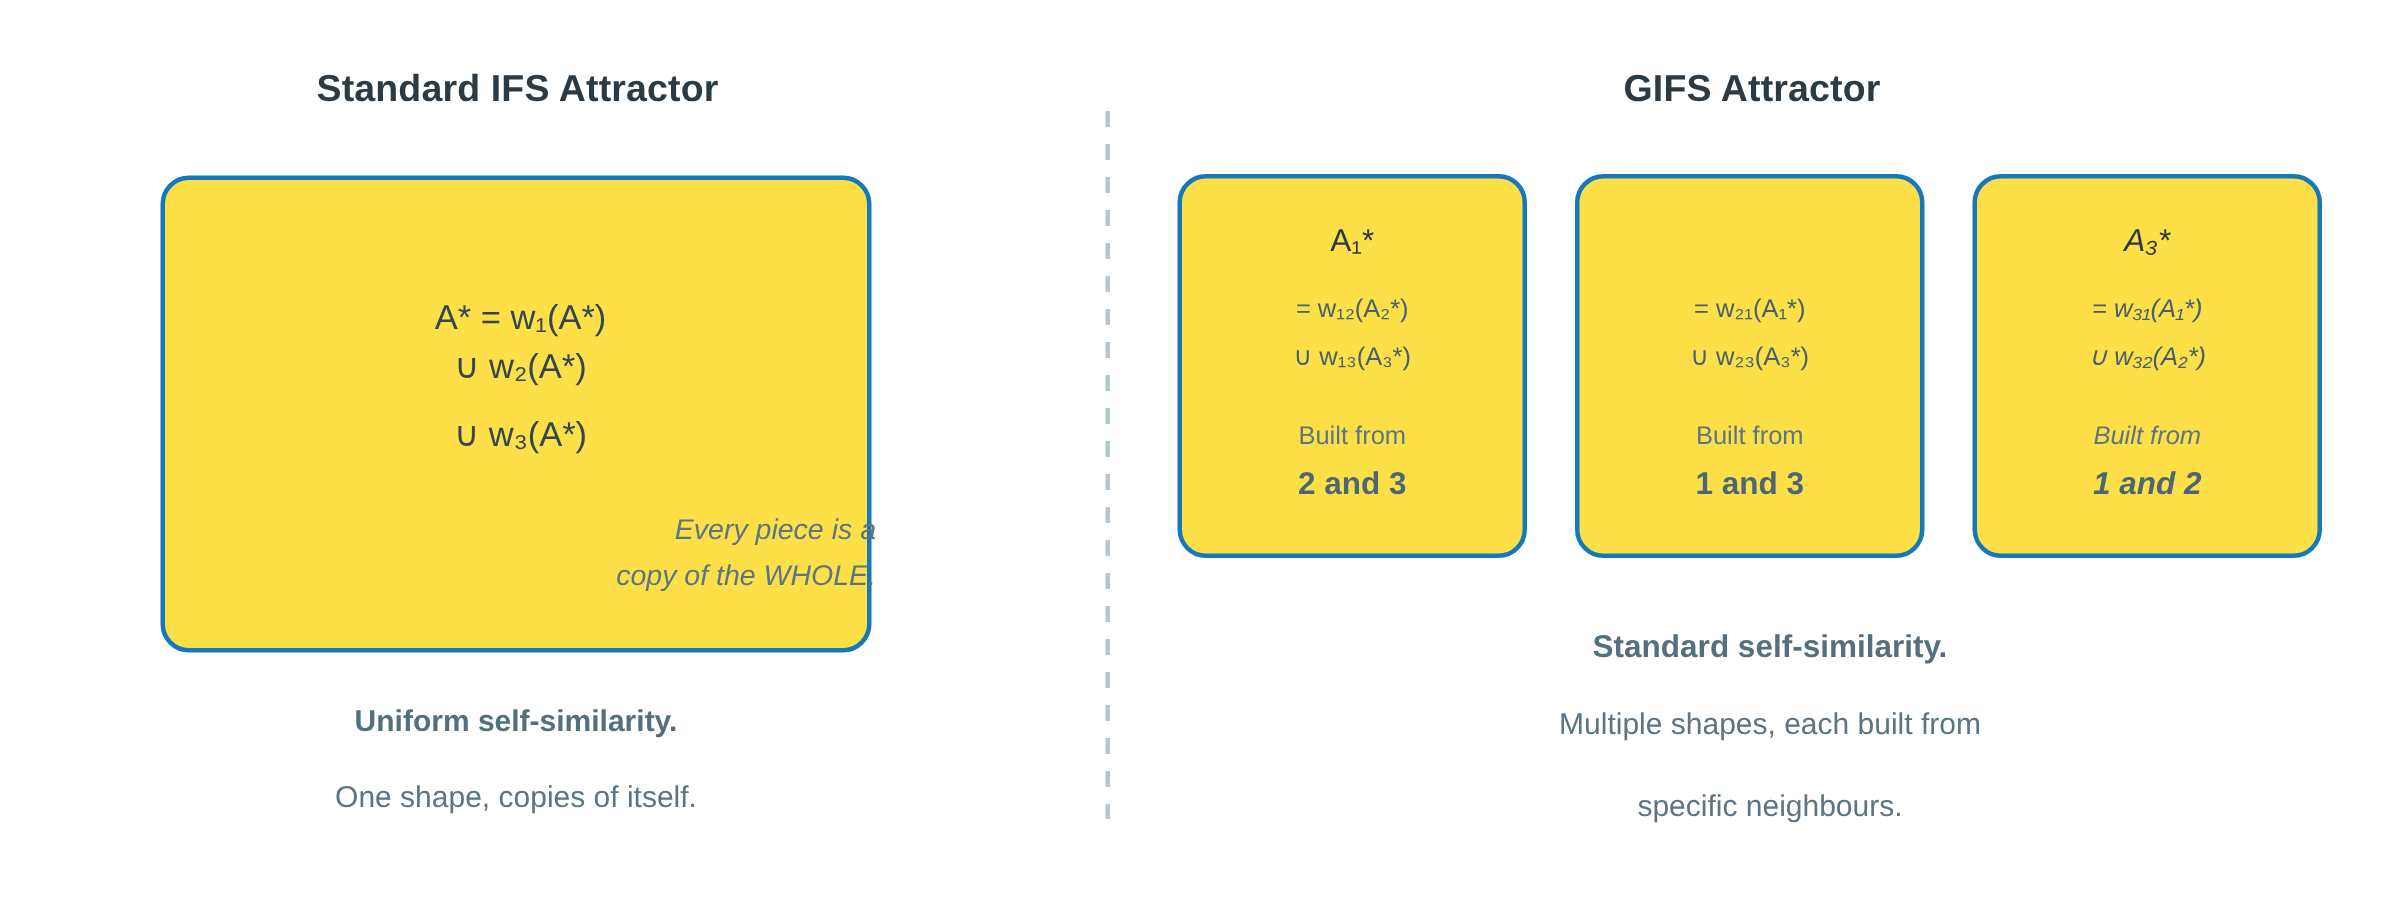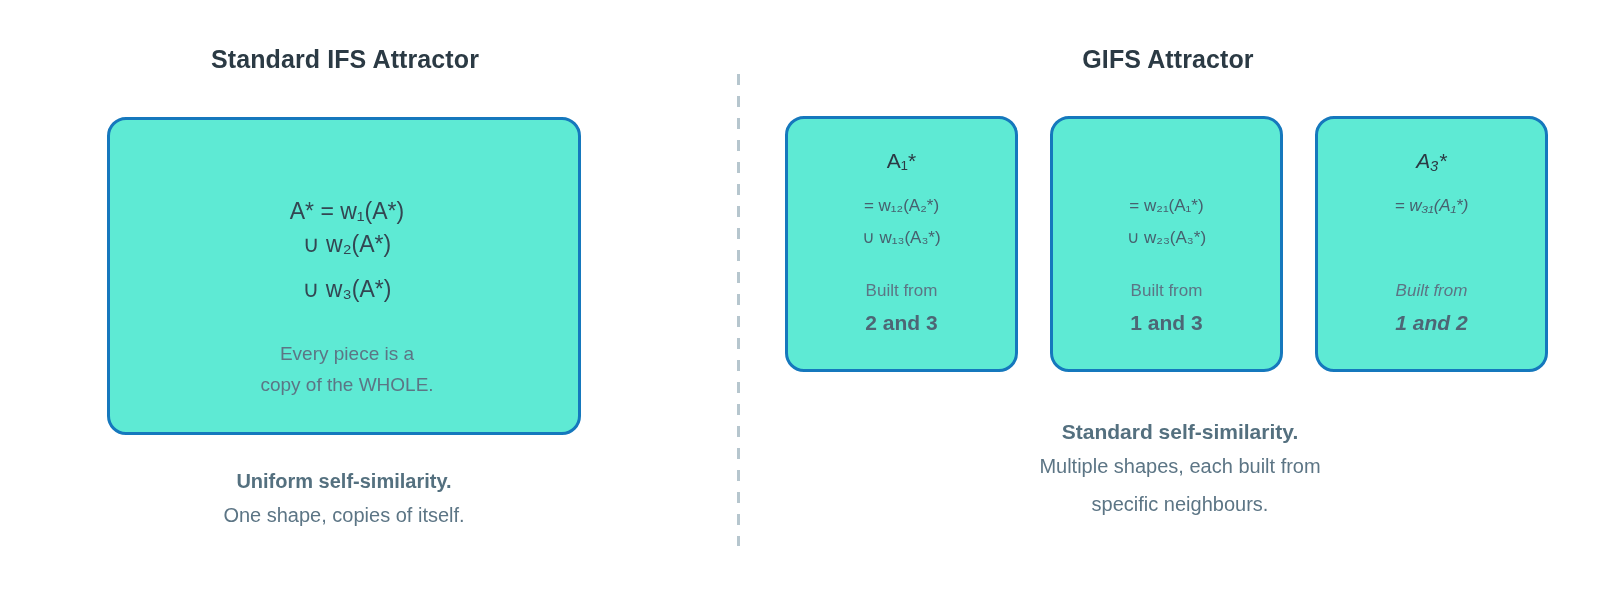--- a/index.html
+++ b/index.html
@@ -46,21 +46,21 @@
     font-weight: bold;
     color: #2b3a44;
     letter-spacing: 0.1px;
   }
   #title-ifs  { left: 0;   top: 33px; width: 690px; }
   #title-gifs { left: 20px; top: 33px; width: 820px; }
 
   
   .bluebox {
     position: absolute;
-    background: #5eead4;
+    background: #fde047;
     border: 3px solid #1578bd;
     border-radius: 19px;
     box-sizing: border-box;
   }
 
   
   #ifs-box {
     left: 107px;
     top: 105px;
     width: 474px;
@@ -77,43 +77,45 @@
   }
   #ifs-line-0 { top: 68px; margin-top: 12px; }
   #ifs-line-1 { top: 113px; }
   #ifs-line-2 { top: 158px; }
 
   .ifs-note {
     position: absolute;
     left: 0;
     top: 218px;
     width: 474px;
-    text-align: center;
+    text-align: right;
     color: #5c7585;
     font-size: 19px;
     line-height: 1.65;
+    font-style: italic;
   }
 
   
   .caption {
     position: absolute;
     text-align: center;
   }
   .caption .strong {
     display: block;
     font-size: 20px;
     font-weight: bold;
     color: #54707f;
     line-height: 1.45;
   }
   .caption .sub {
     display: block;
     font-size: 20px;
     color: #5c7585;
     line-height: 1.9;
+    margin-top: 17px;
   }
   #ifs-caption  { left: 107px; top: 455px; width: 474px; }
   #gifs-caption { left: 232px; top: 405px; width: 420px; }
   #gifs-caption .strong { font-size: 21px; }
   #gifs-caption .sub { line-height: 1.9; }
 
   
   .card {
     position: absolute;
     top: 104px;
@@ -209,20 +211,21 @@
   <div class="bluebox card" id="card-1">
     <div class="card-formula l0">= w₂₁(A₁*)</div>
     <div class="card-formula l1">∪ w₂₃(A₃*)</div>
     <div class="card-built-label">Built from</div>
     <div class="card-built-value">1 and 3</div>
   </div>
 
   <div class="bluebox card" id="card-2">
     <div class="card-title">A₃*</div>
     <div class="card-formula l0">= w₃₁(A₁*)</div>
+    <div class="card-formula l1">∪ w₃₂(A₂*)</div>
     <div class="card-built-label">Built from</div>
     <div class="card-built-value">1 and 2</div>
   </div>
 
   <div class="caption" id="gifs-caption">
     <span class="strong">Standard self-similarity.</span>
     <span class="sub">Multiple shapes, each built from</span>
     <span class="sub">specific neighbours.</span>
   </div>
 

